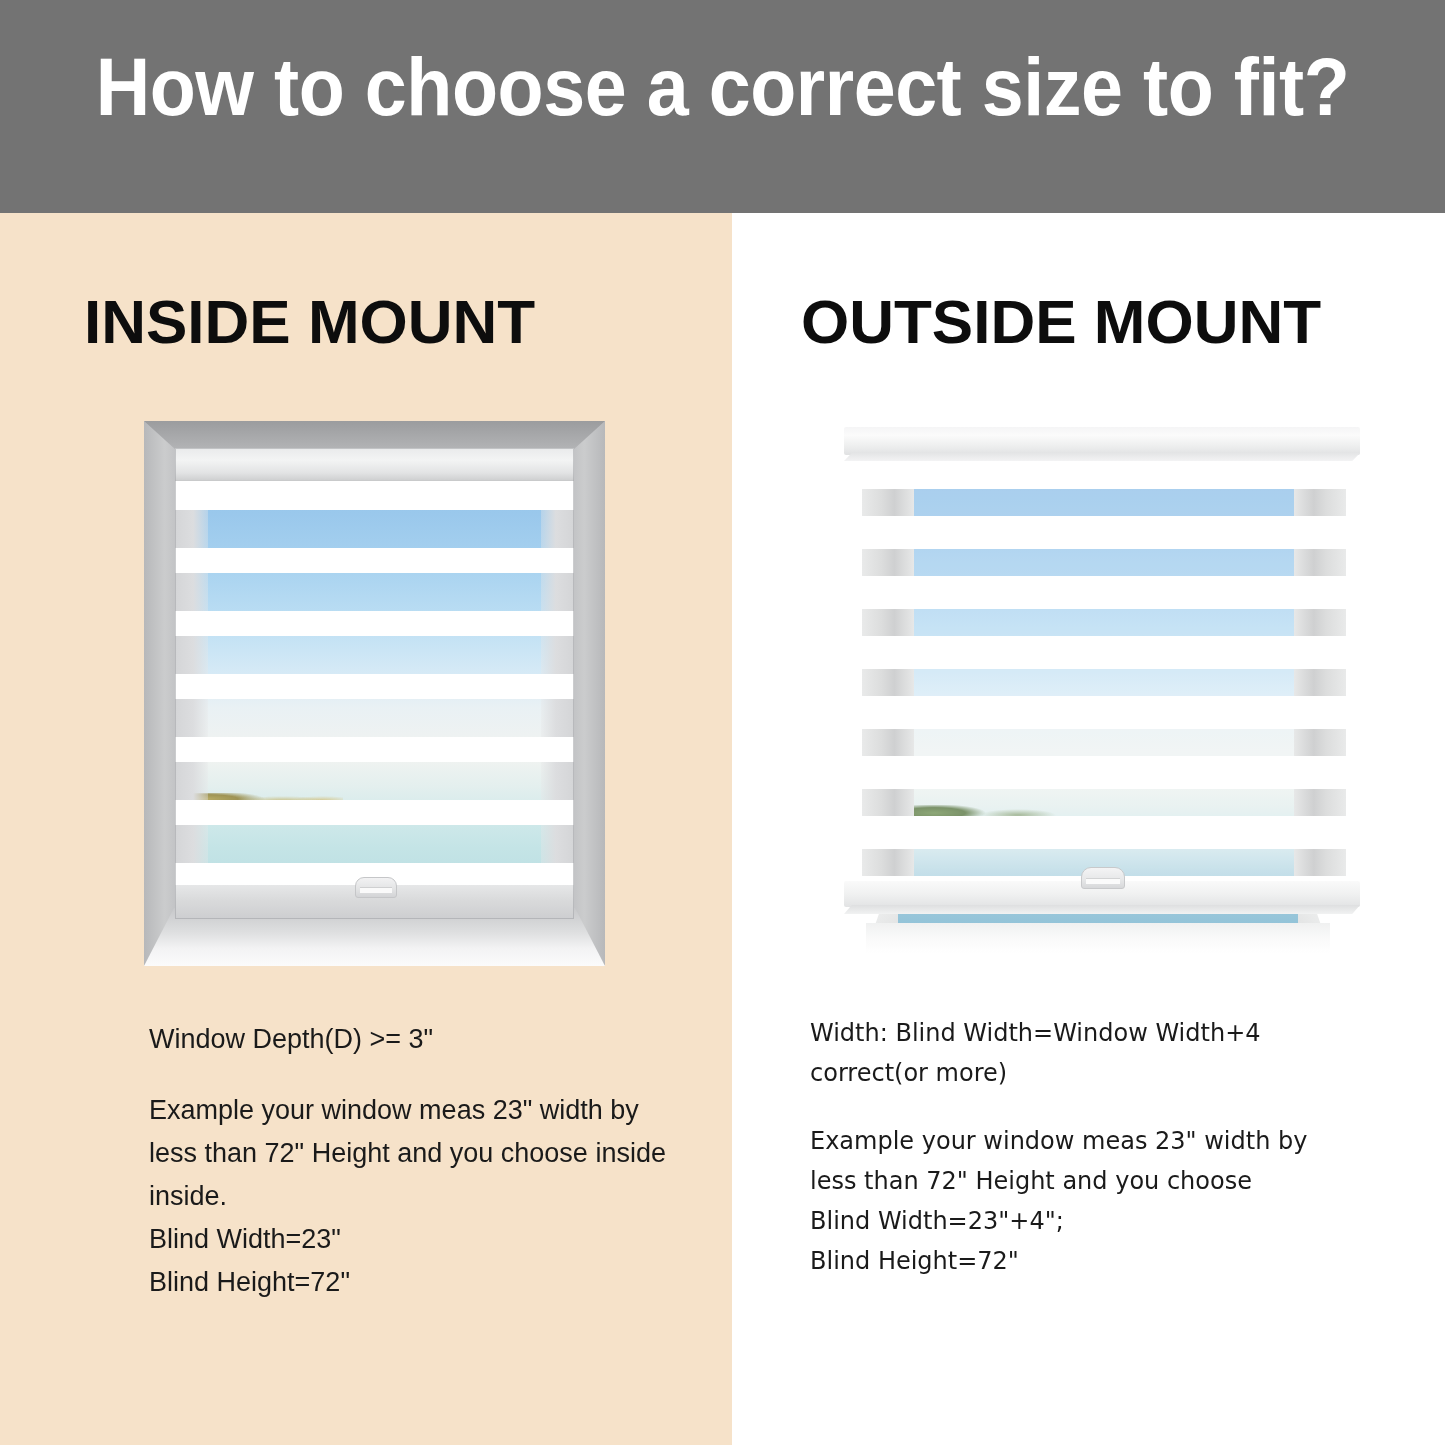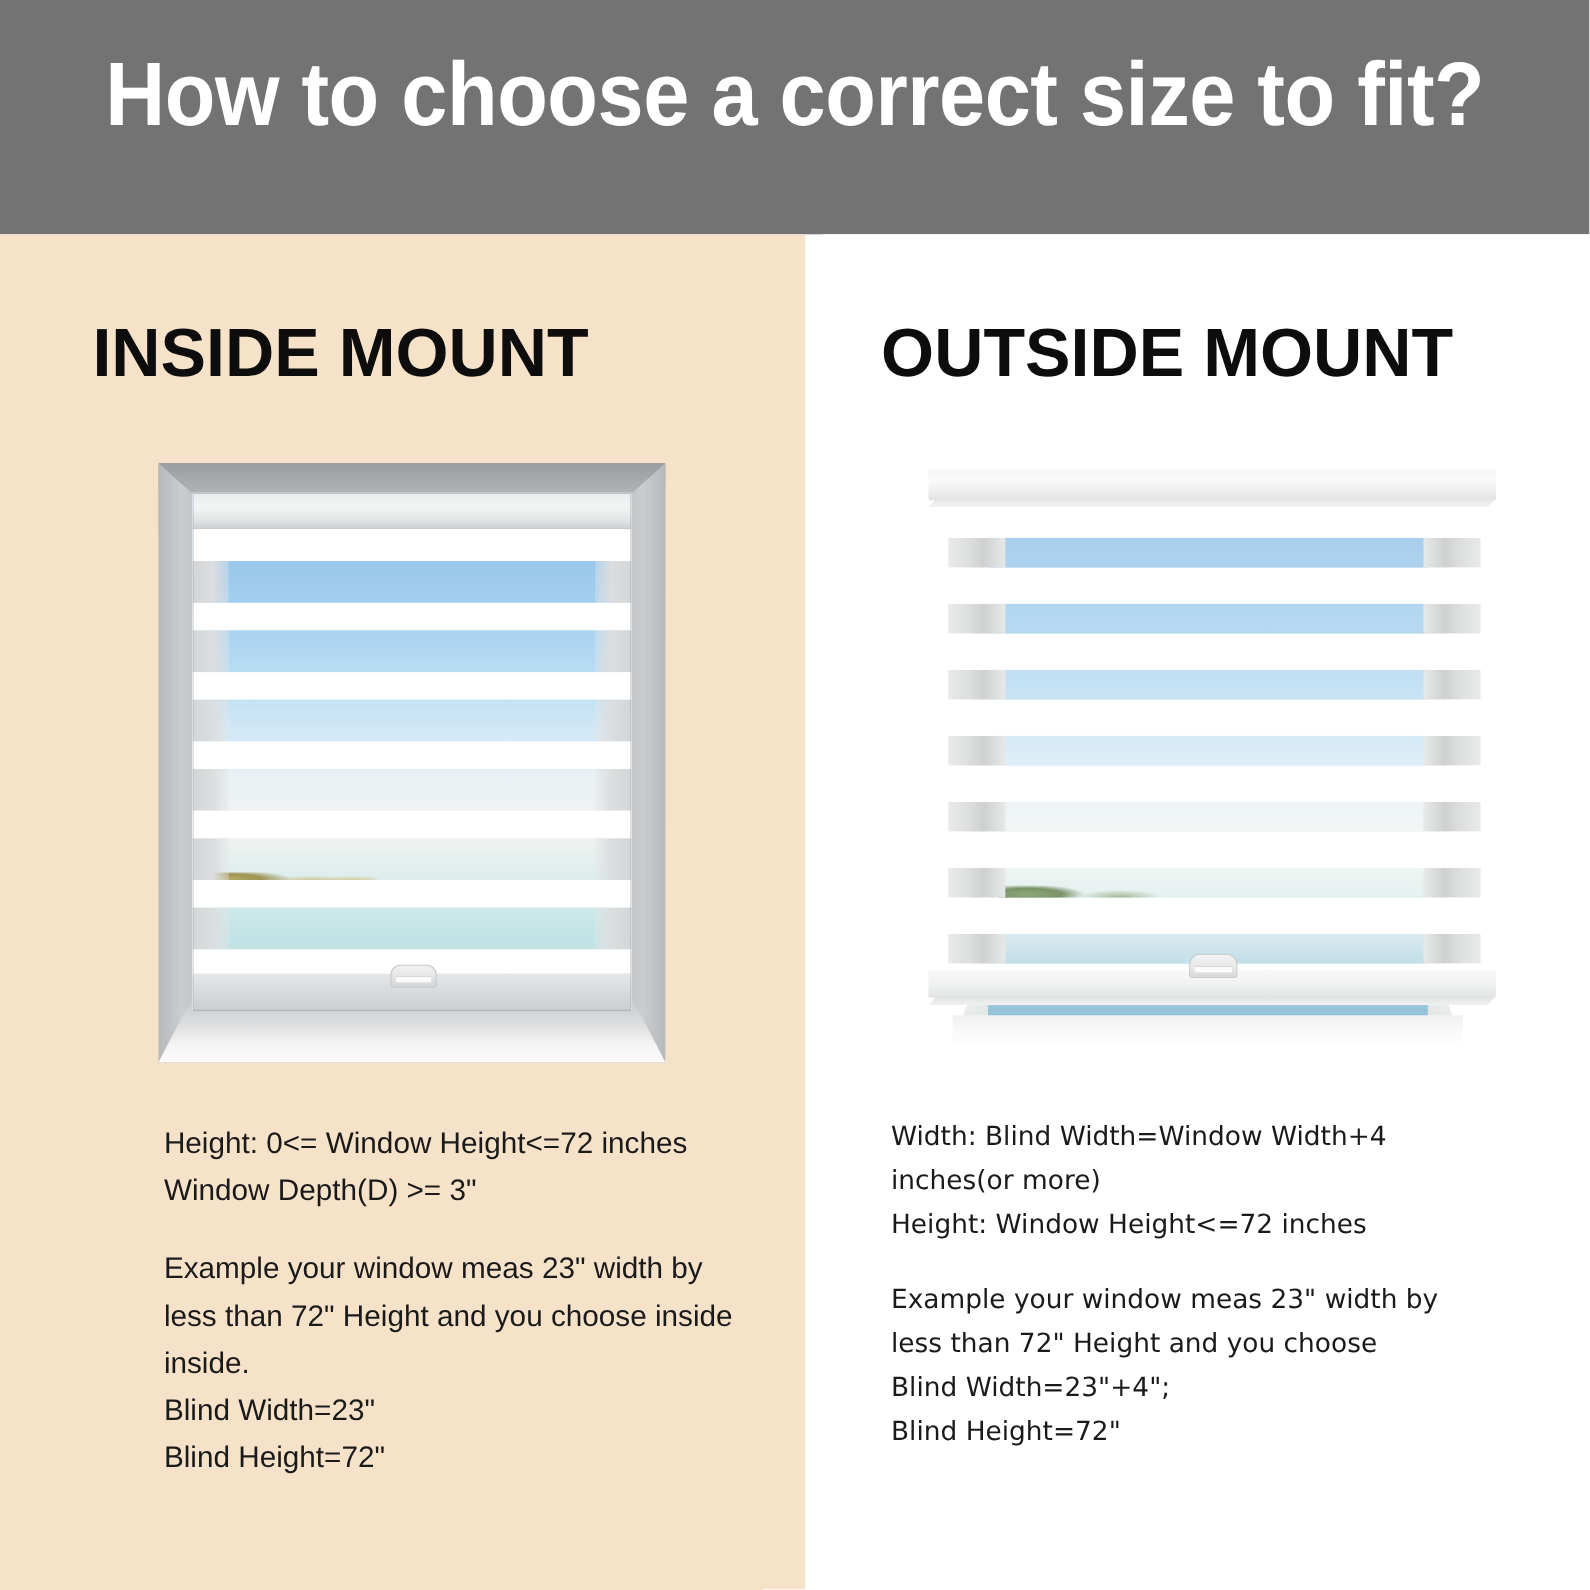--- a/index.html
+++ b/index.html
@@ -498,21 +498,20 @@
         </div>
 
         <div class="im-headrail"></div>
         <div class="im-bottomrail"></div>
         <div class="im-handle"></div>
         <div class="im-sash"></div>
       </div>
     </div>
 
     <div class="copy copy-left">
-      <p>Height: 0&lt;= Window Height&lt;=72 inches</p>
       <p>Window Depth(D) &gt;= 3"</p>
       <div class="gap"></div>
       <p>Example your window meas 23" width by</p>
       <p>less than 72" Height and you choose inside</p>
       <p>inside.</p>
       <p>Blind Width=23"</p>
       <p>Blind Height=72"</p>
     </div>
   </div>
 
@@ -581,22 +580,21 @@
         <div style="position:absolute;left:26px;width:484px;top:435px;height:25px;background:#ffffff;"></div>
       </div>
 
       <div class="om-headrail"></div>
       <div class="om-bottomrail"></div>
       <div class="om-handle"></div>
     </div>
 
     <div class="copy copy-right">
       <p>Width: Blind Width=Window Width+4</p>
-      <p>inches(or more)</p>
-      <p>Height: Window Height&lt;=72 inches</p>
+      <p>correct(or more)</p>
       <div class="gap"></div>
       <p>Example your window meas 23" width by</p>
       <p>less than 72" Height and you choose</p>
       <p>Blind Width=23"+4";</p>
       <p>Blind Height=72"</p>
     </div>
   </div>
 
 </div>
 

